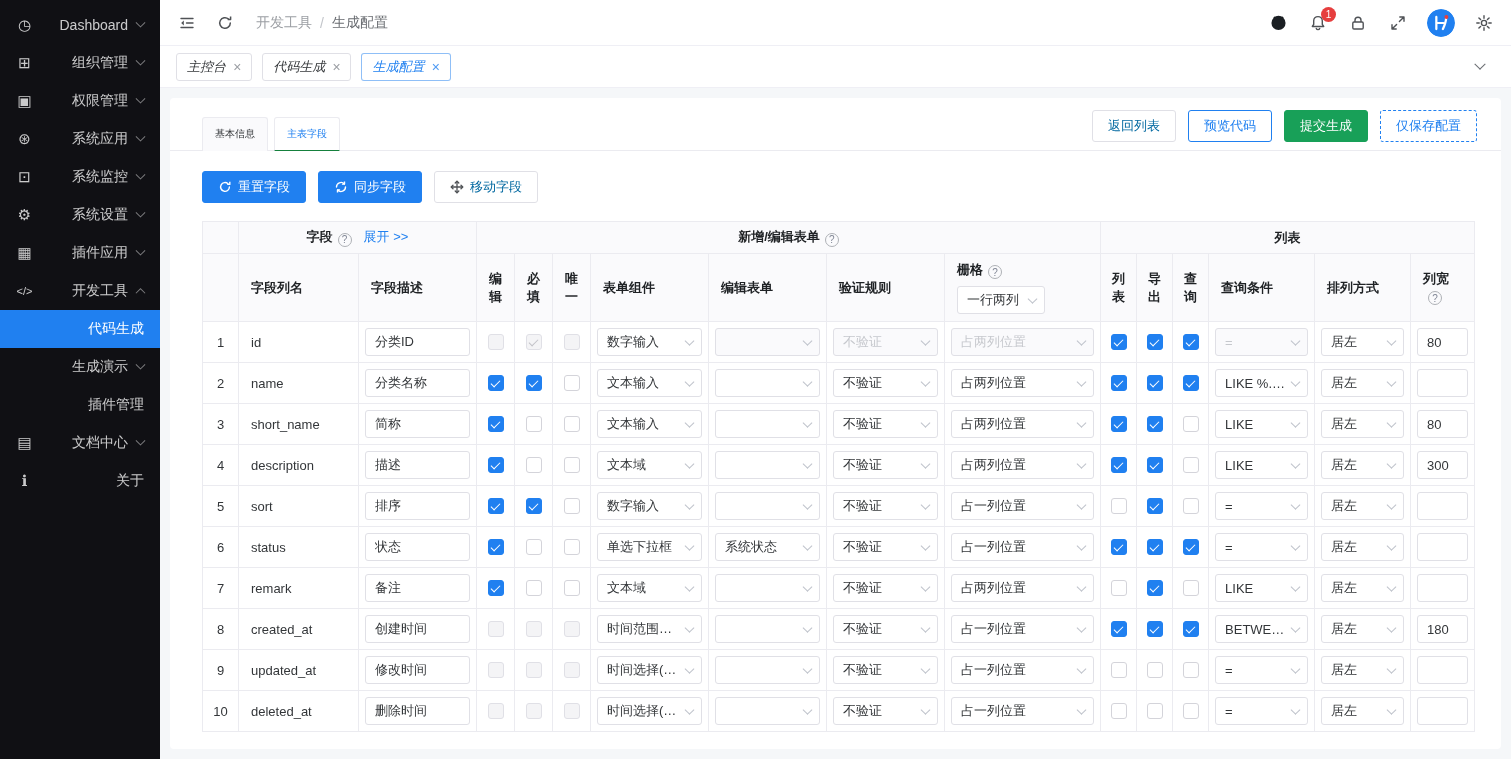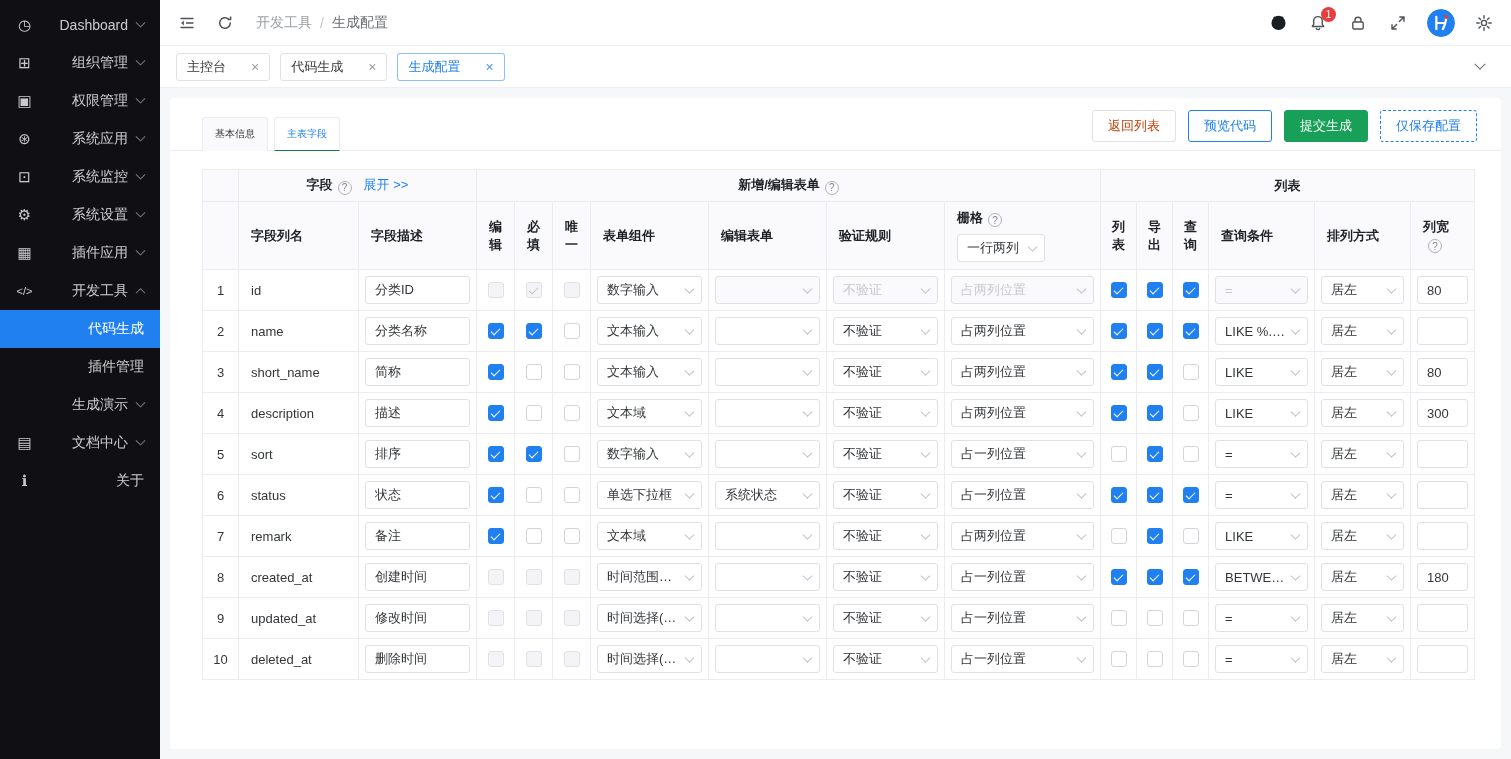--- a/index.html
+++ b/index.html
@@ -29,36 +29,36 @@
   .breadcrumb { display:flex; align-items:center; gap:8px; font-size:14px; margin-left:4px; }
   .bc-item { color:#9b9ea3; cursor:pointer; }
   .bc-item.current { color:#6a6d72; }
   .bc-sep { color:#c2c5ca; }
   .tb-right { margin-left:auto; display:flex; align-items:center; gap:18px; }
   .badge { position:absolute; top:-5px; right:-7px; min-width:15px; height:15px; border-radius:8px; background:var(--badge,#e63e3e); color:#fff; font-size:10px; display:flex; align-items:center; justify-content:center; padding:0 3px; }
   .avatar { width:28px; height:28px; border-radius:50%; overflow:hidden; display:inline-flex; cursor:pointer; }
 
   
   .tabbar { height:42px; background:#fff; border-bottom:1px solid #efeff5; display:flex; align-items:center; padding:0 16px; gap:10px; flex-shrink:0; }
-  .tab-chip { height:28px; display:inline-flex; align-items:center; gap:25px; padding:0 10px; border:1px solid #e0e0e6; border-radius:3px; background:#fff; color:#333639; cursor:pointer; white-space:nowrap; }
+  .tab-chip { height:28px; display:inline-flex; align-items:center; gap:7px; padding:0 10px; border:1px solid #e0e0e6; border-radius:3px; background:#fff; color:#333639; cursor:pointer; white-space:nowrap;font-style:italic; }
   .tab-chip.active { color:var(--primary,#2080f0); border-color:rgba(32,128,240,0.5); }
   .tab-close { color:#9b9ea3; font-size:14px; line-height:1; cursor:pointer; }
   .tab-chip.active .tab-close { color:rgba(32,128,240,0.8); }
   .tab-more { margin-left:auto; width:30px; height:28px; display:flex; align-items:center; justify-content:center; cursor:pointer; }
   .chev-dark { width:8px; height:8px; border-right:1.5px solid #6a6d72; border-bottom:1.5px solid #6a6d72; transform:rotate(45deg) translate(-2px,-2px); }
 
   
   .content { flex:1; padding:10px; min-height:0; }
   .card { background:#fff; border-radius:4px; height:100%; display:flex; flex-direction:column; overflow:hidden; }
   .card-tabs { display:flex; align-items:flex-end; padding:12px 24px 0 32px; border-bottom:1px solid #ebebf0; }
   .ctab { height:34px; line-height:32px; padding:0 12px; font-size:10px; border:1px solid #ebebf0; border-bottom:none; border-radius:3px 3px 0 0; background:#fafafc; color:#333639; cursor:pointer; margin-bottom:-1px; }
   .ctab + .ctab { margin-left:6px; }
   .ctab.active { background:#fff; color:var(--primary,#2080f0); border-bottom:1px solid #15803d; }
   .header-btns { margin-left:auto; display:flex; gap:12px; padding-bottom:8px; }
-  .btn { height:32px; padding:0 15px; border-radius:3px; font-size:13px; display:inline-flex; align-items:center; gap:6px; border:1px solid #e0e0e6; background:#fff; color:#c2410c; cursor:pointer; white-space:nowrap; font-family:inherit; }
+  .btn { height:32px; padding:0 15px; border-radius:3px; font-size:13px; display:inline-flex; align-items:center; gap:6px; border:1px solid #e0e0e6; background:#fff; color:#0369a1; cursor:pointer; white-space:nowrap; font-family:inherit; }
   .btn.outline-blue { color:var(--primary,#2080f0); border-color:var(--primary,#2080f0); }
   .btn.green { background:var(--success,#18a058); border-color:var(--success,#18a058); color:#fff; }
   .btn.dashed-blue { color:var(--primary,#2080f0); border:1px dashed var(--primary,#2080f0); }
   .btn.primary { background:var(--primary,#2080f0); border-color:var(--primary,#2080f0); color:#fff; }
   .toolbar { display:flex; gap:12px; padding:20px 32px 0 32px; }
 
   
   .table-wrap { padding:18px 32px 0 32px; }
   table { border-collapse:collapse; table-layout:fixed; width:100%; font-size:13px;padding-left:15px; }
   th,td { border:1px solid #ebebf0; padding:0 8px; }
@@ -134,25 +134,25 @@
       </div>
       <div class="menu-item">
         <i class="mi-icon" style="font-size:11px;">&lt;/&gt;</i>
         <span class="mi-label">开发工具</span>
         <i class="chev up"></i>
       </div>
       <div class="menu-item sub active">
         <span class="mi-label">代码生成</span>
       </div>
       <div class="menu-item sub">
-        <span class="mi-label">插件管理</span>
-      </div>
-      <div class="menu-item sub">
         <span class="mi-label">生成演示</span>
         <i class="chev down"></i>
+      </div>
+      <div class="menu-item sub">
+        <span class="mi-label">插件管理</span>
       </div>
       <div class="menu-item">
         <i class="mi-icon">▤</i>
         <span class="mi-label">文档中心</span>
         <i class="chev down"></i>
       </div>
       <div class="menu-item">
         <i class="mi-icon">ℹ</i>
         <span class="mi-label">关于</span>
       </div>
@@ -245,20 +245,43 @@
           <div class="ctab">基本信息</div>
           <div class="ctab active">主表字段</div>
           <div class="header-btns">
             <button class="btn">返回列表</button>
             <button class="btn outline-blue">预览代码</button>
             <button class="btn green">提交生成</button>
             <button class="btn dashed-blue">仅保存配置</button>
           </div>
         </div>
 
+        <div class="toolbar">
+          <button class="btn primary">
+            <svg width="14" height="14" viewBox="0 0 14 14">
+                <path d="M11.4 7A4.4 4.4 0 1 1 10 3.7" fill="none" stroke="#fff" stroke-width="1.4" stroke-linecap="round"></path>
+                <path d="M11.8 1.8v2.6H9.2" fill="none" stroke="#fff" stroke-width="1.4" stroke-linejoin="round"></path>
+              </svg>
+            <span>重置字段</span>
+          </button>
+          <button class="btn primary">
+            <svg width="14" height="14" viewBox="0 0 14 14">
+                <path d="M2.5 7a4.5 4.5 0 0 1 7.8-3.1M11.5 7a4.5 4.5 0 0 1-7.8 3.1" fill="none" stroke="#fff" stroke-width="1.4" stroke-linecap="round"></path>
+                <path d="M10.5 1.5v2.6H7.9M3.5 12.5V9.9h2.6" fill="none" stroke="#fff" stroke-width="1.4" stroke-linejoin="round"></path>
+              </svg>
+            <span>同步字段</span>
+          </button>
+          <button class="btn">
+            <svg width="14" height="14" viewBox="0 0 14 14">
+                <path d="M7 1.5v11M1.5 7h11" stroke="#4f5256" stroke-width="1.3" stroke-linecap="round"></path>
+                <path d="M5.2 3 7 1.2 8.8 3M5.2 11 7 12.8 8.8 11M3 5.2 1.2 7 3 8.8M11 5.2 12.8 7 11 8.8" fill="none" stroke="#4f5256" stroke-width="1.3" stroke-linecap="round" stroke-linejoin="round"></path>
+              </svg>
+            <span>移动字段</span>
+          </button>
+        </div>
 
         <div class="table-wrap">
           <table>
             <colgroup>
               <col style="width:36px">
                 <col style="width:120px">
                 <col style="width:118px">
               <col style="width:38px">
                 <col style="width:38px">
                 <col style="width:38px">

